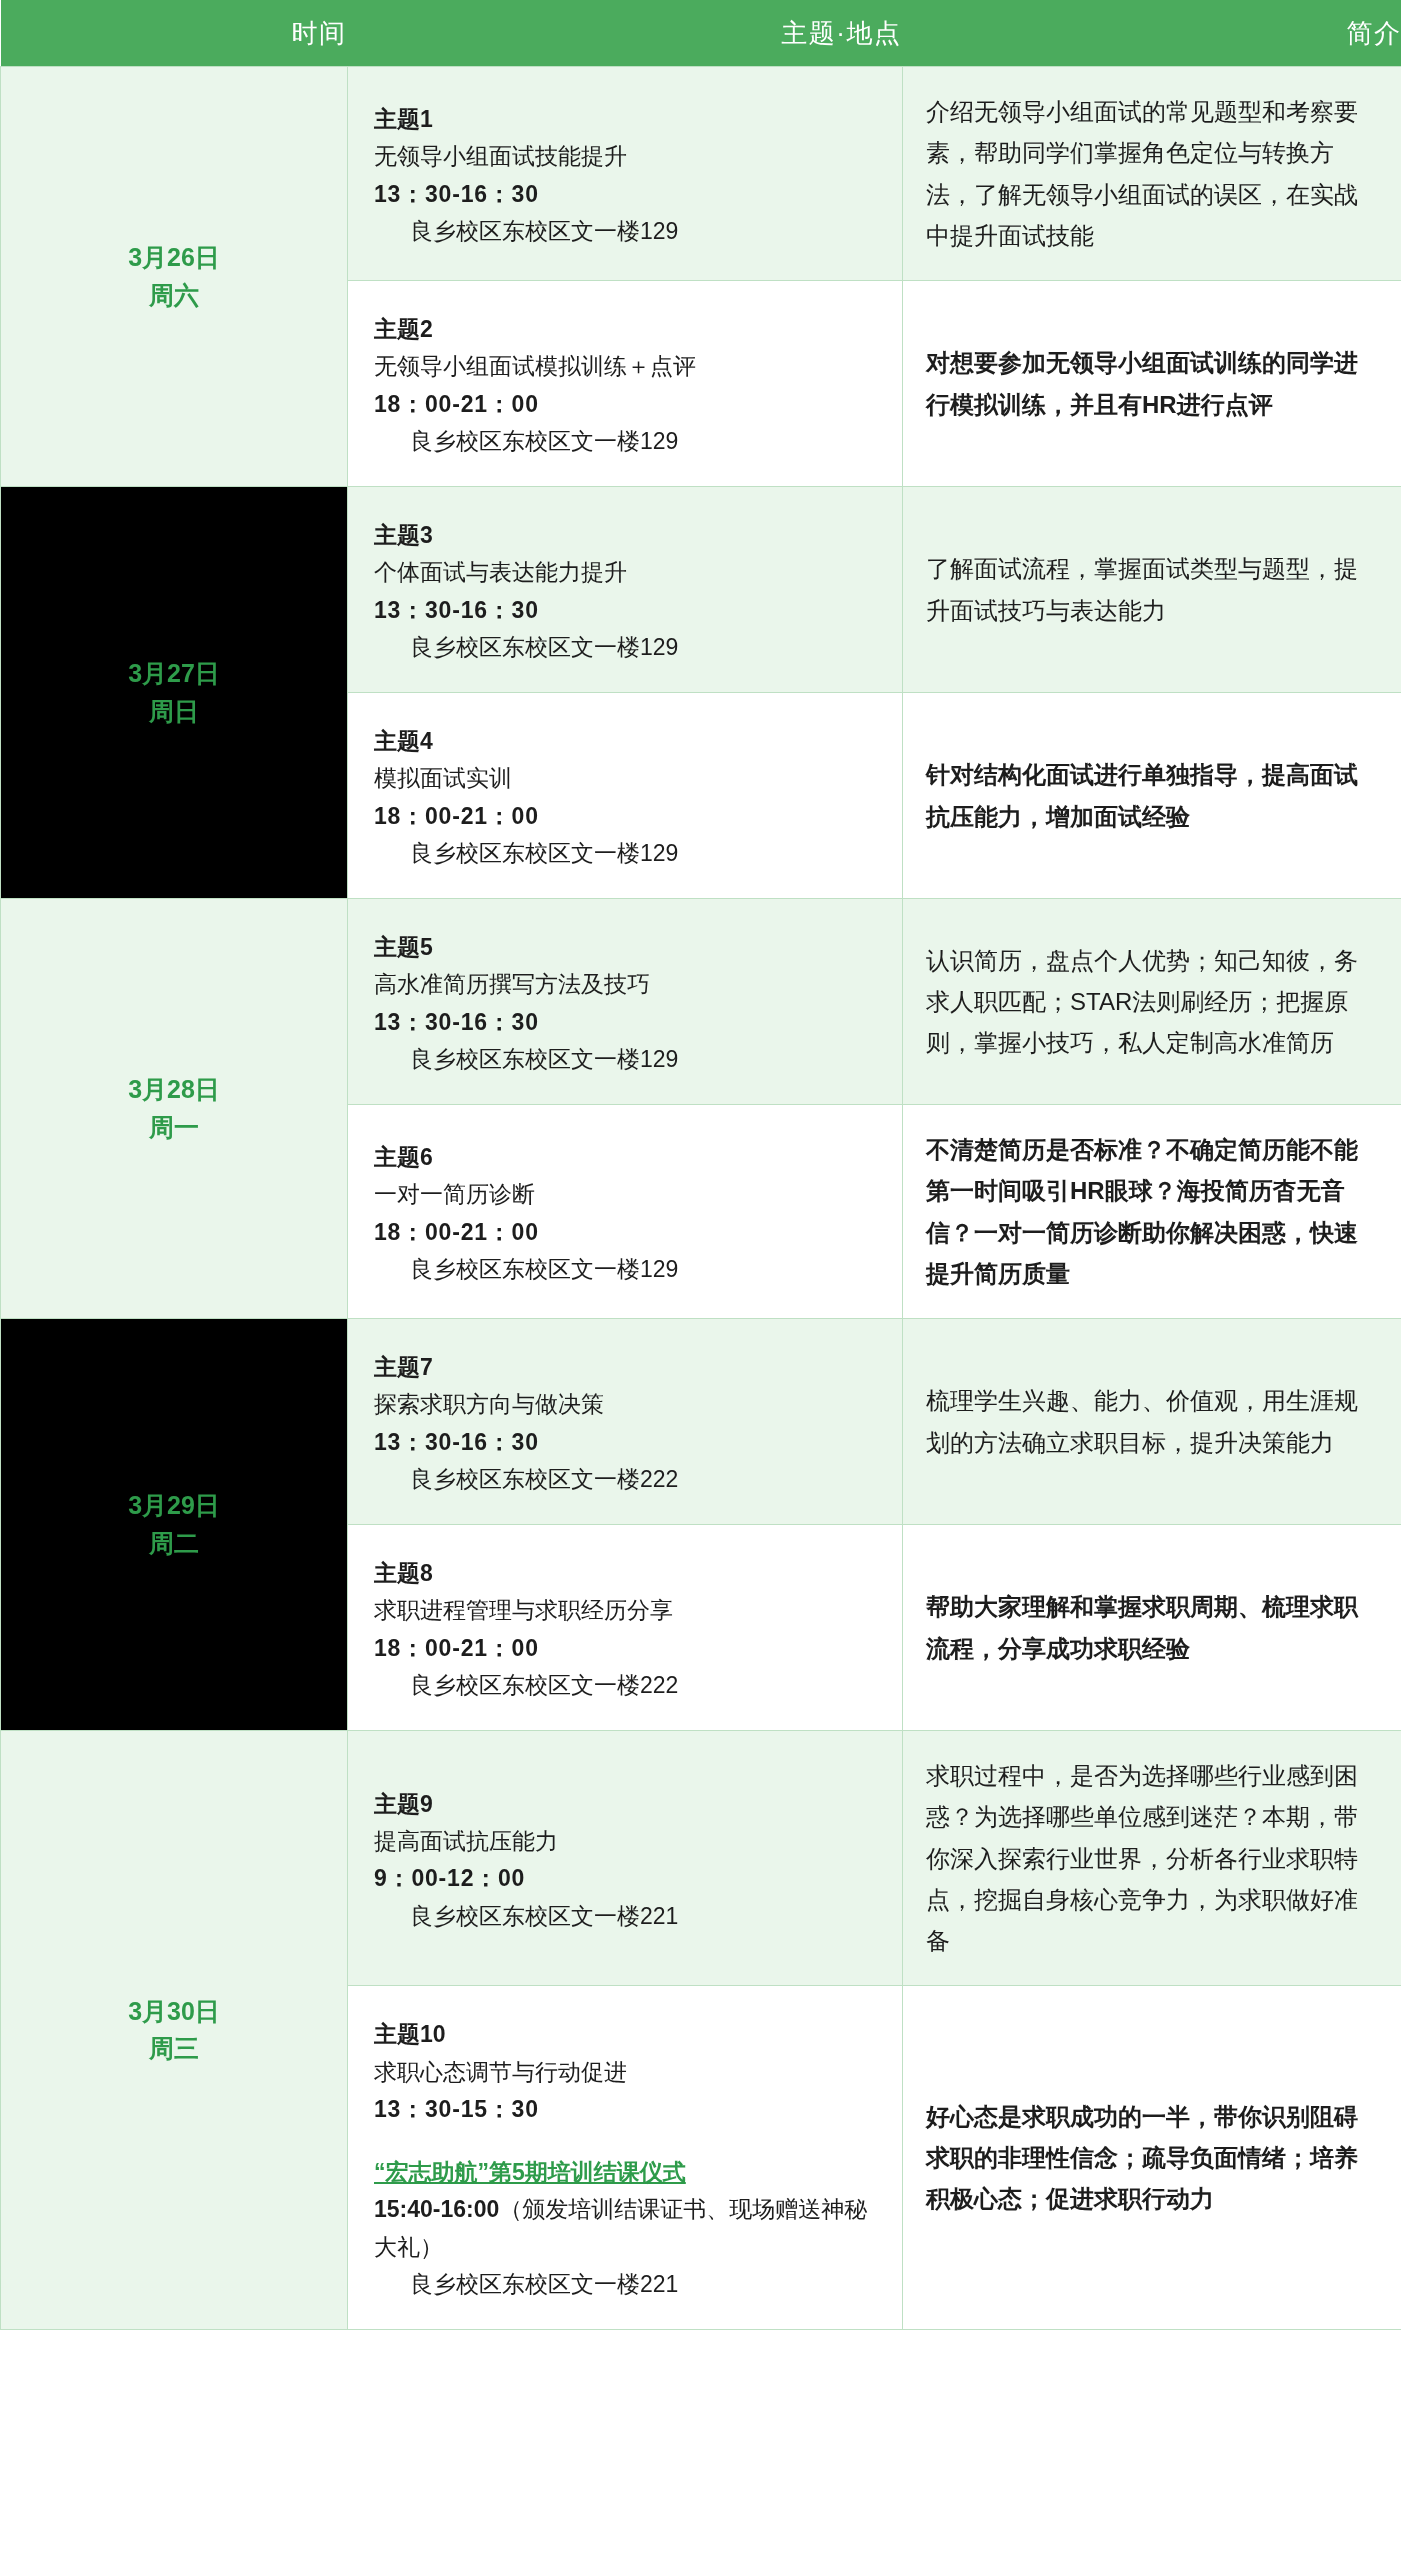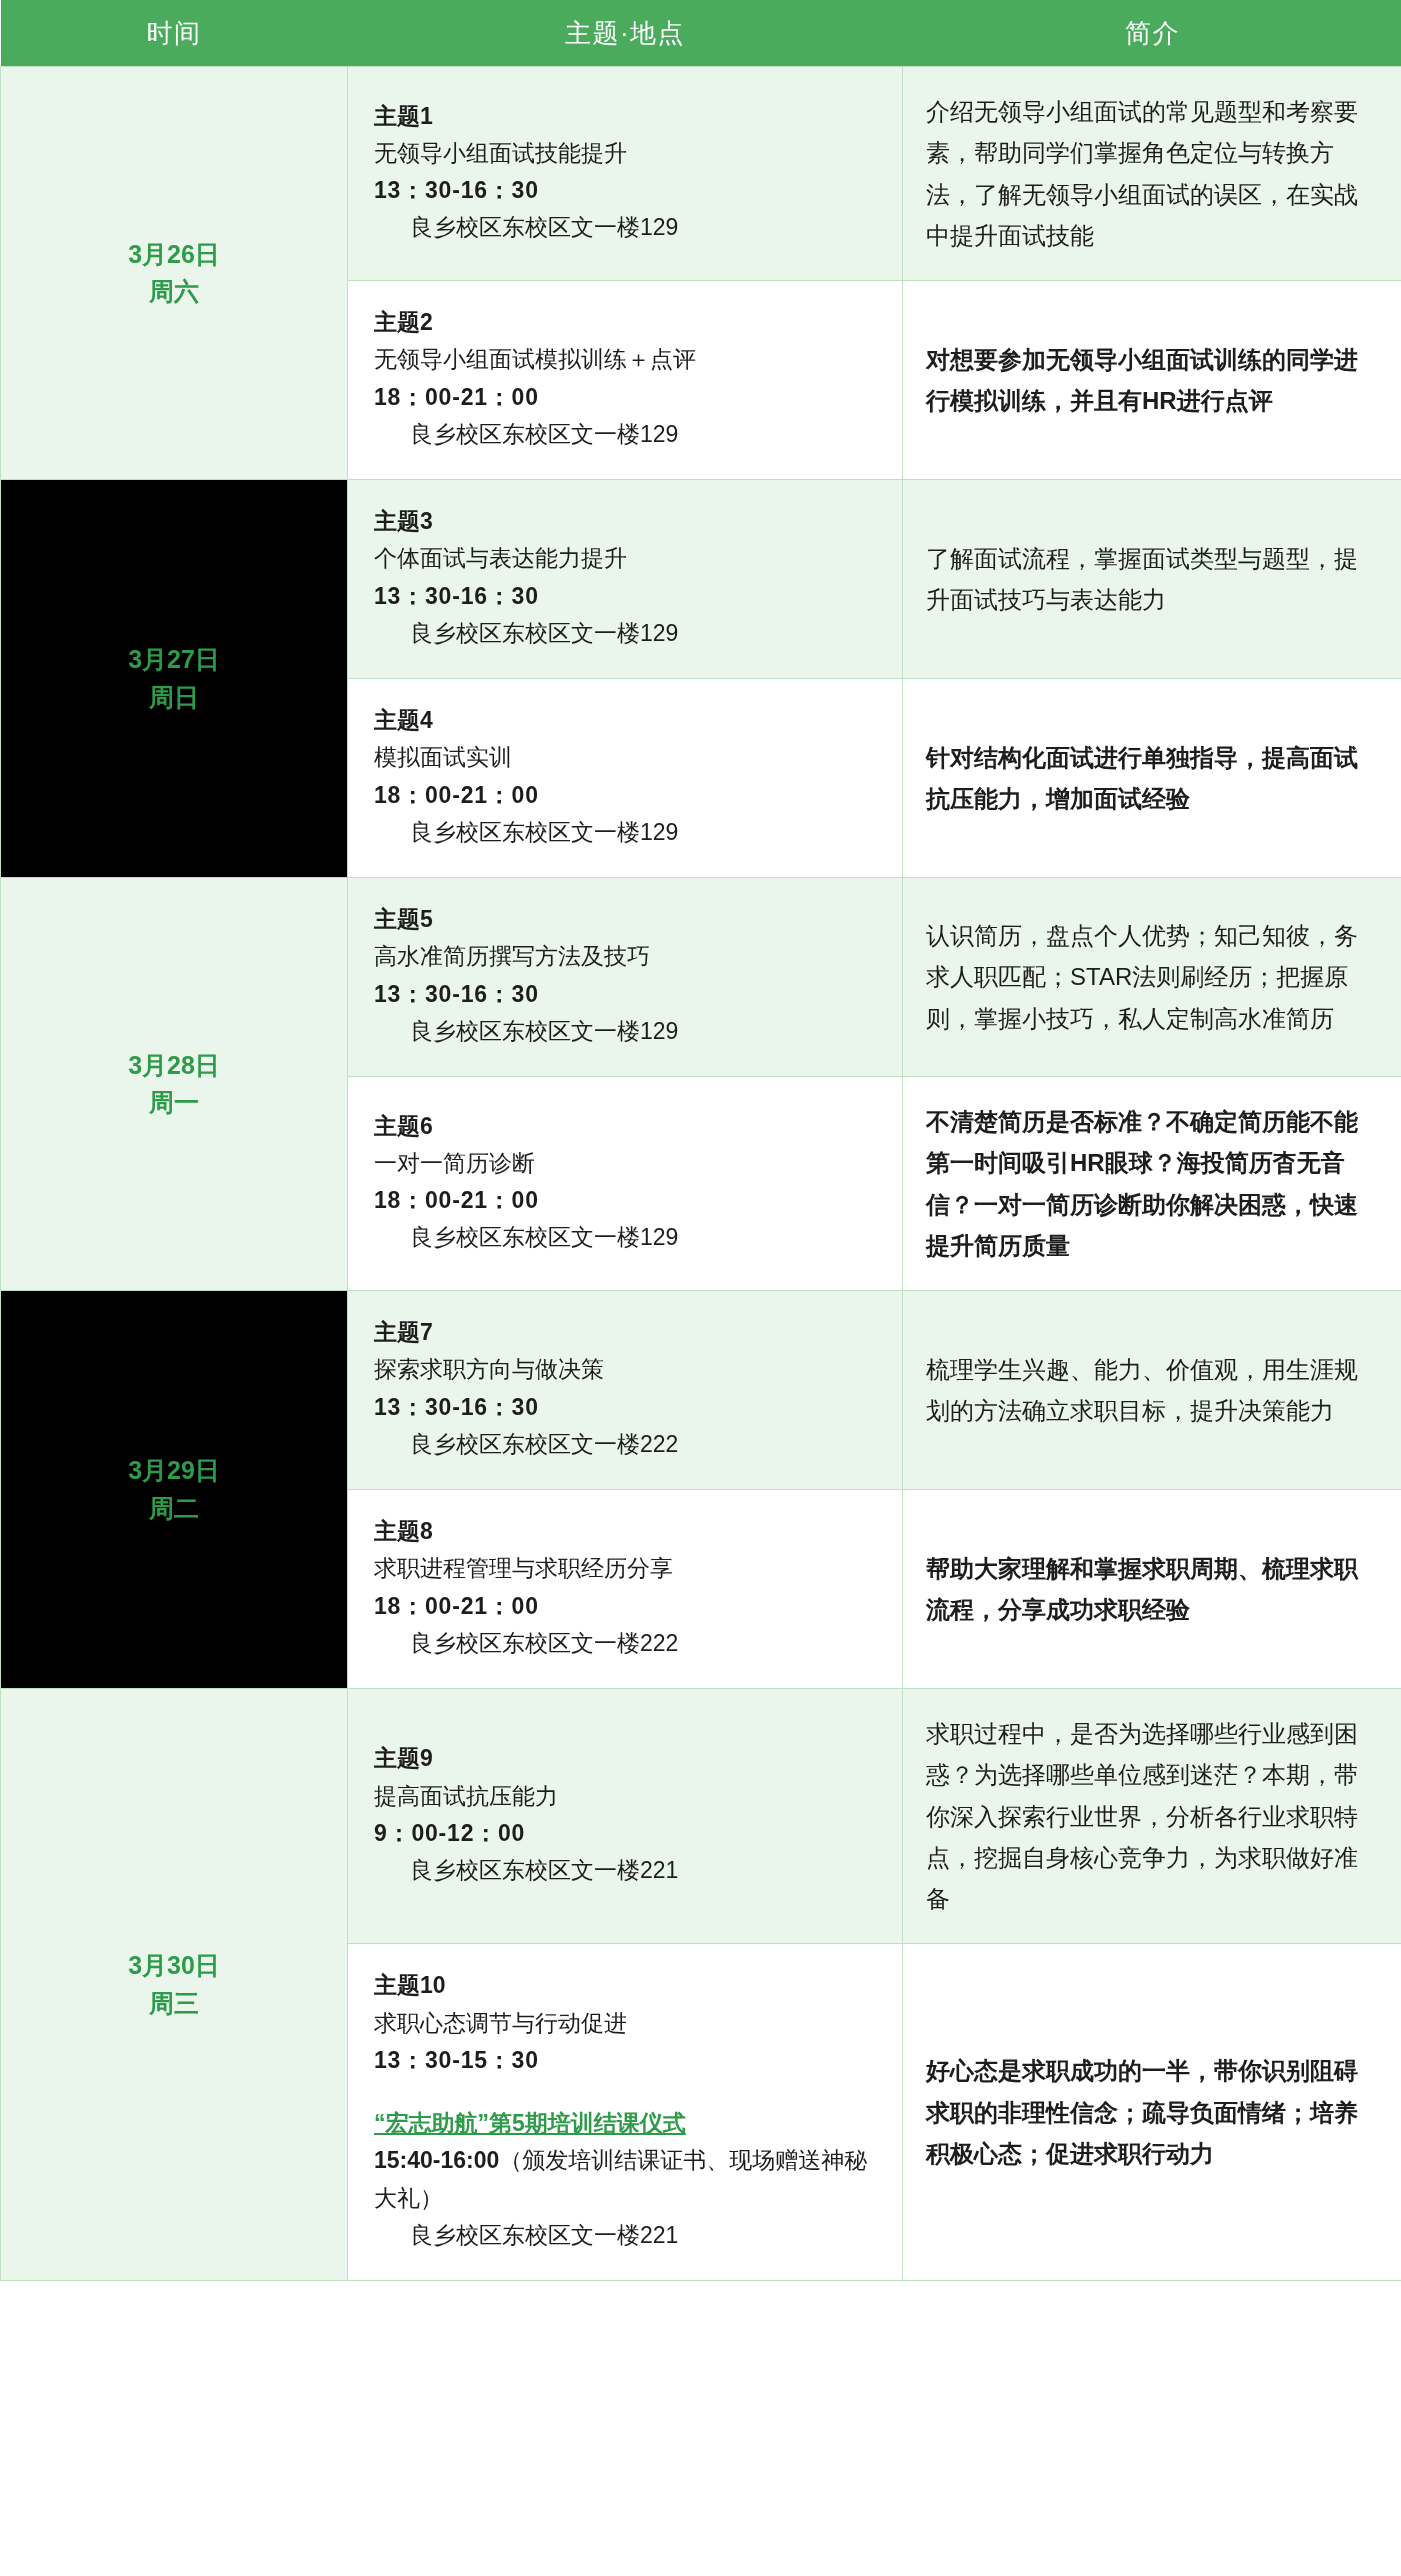--- a/index.html
+++ b/index.html
@@ -19,21 +19,21 @@
   .schedule col.c-time { width: 347px; }
   .schedule col.c-topic { width: 555px; }
   .schedule col.c-desc { width: 500px; }
 
   thead th {
     background: #4bab5d;
     color: #ffffff;
     font-size: 26px;
     font-weight: normal;
     height: 64px;
-    text-align: center;
+    text-align: right;
     vertical-align: middle;
     letter-spacing: 1.5px;
     border: none;
   }
 
   td {
     border: 1.5px solid #bfe0c4;
     vertical-align: middle;
     padding: 0;
   }
@@ -47,21 +47,21 @@
     background: #eaf6eb;
     padding: 0 24px;
   }
   td.time-cell.alt {
     background: #000000;
   }
   td.time-cell .d1 { display: block; }
   td.time-cell .d2 { display: block; }
 
   td.topic-cell {
-    padding: 23px 26px 26px 26px;
+    padding: 30px 26px 26px 26px;
     background: #eaf6eb;
     color: #1d1d1d;
     font-size: 23px;
     line-height: 1.62;
   }
   td.topic-cell.alt { background: #ffffff; }
 
   td.desc-cell {
     padding: 24px 23px;
     background: #eaf6eb;

